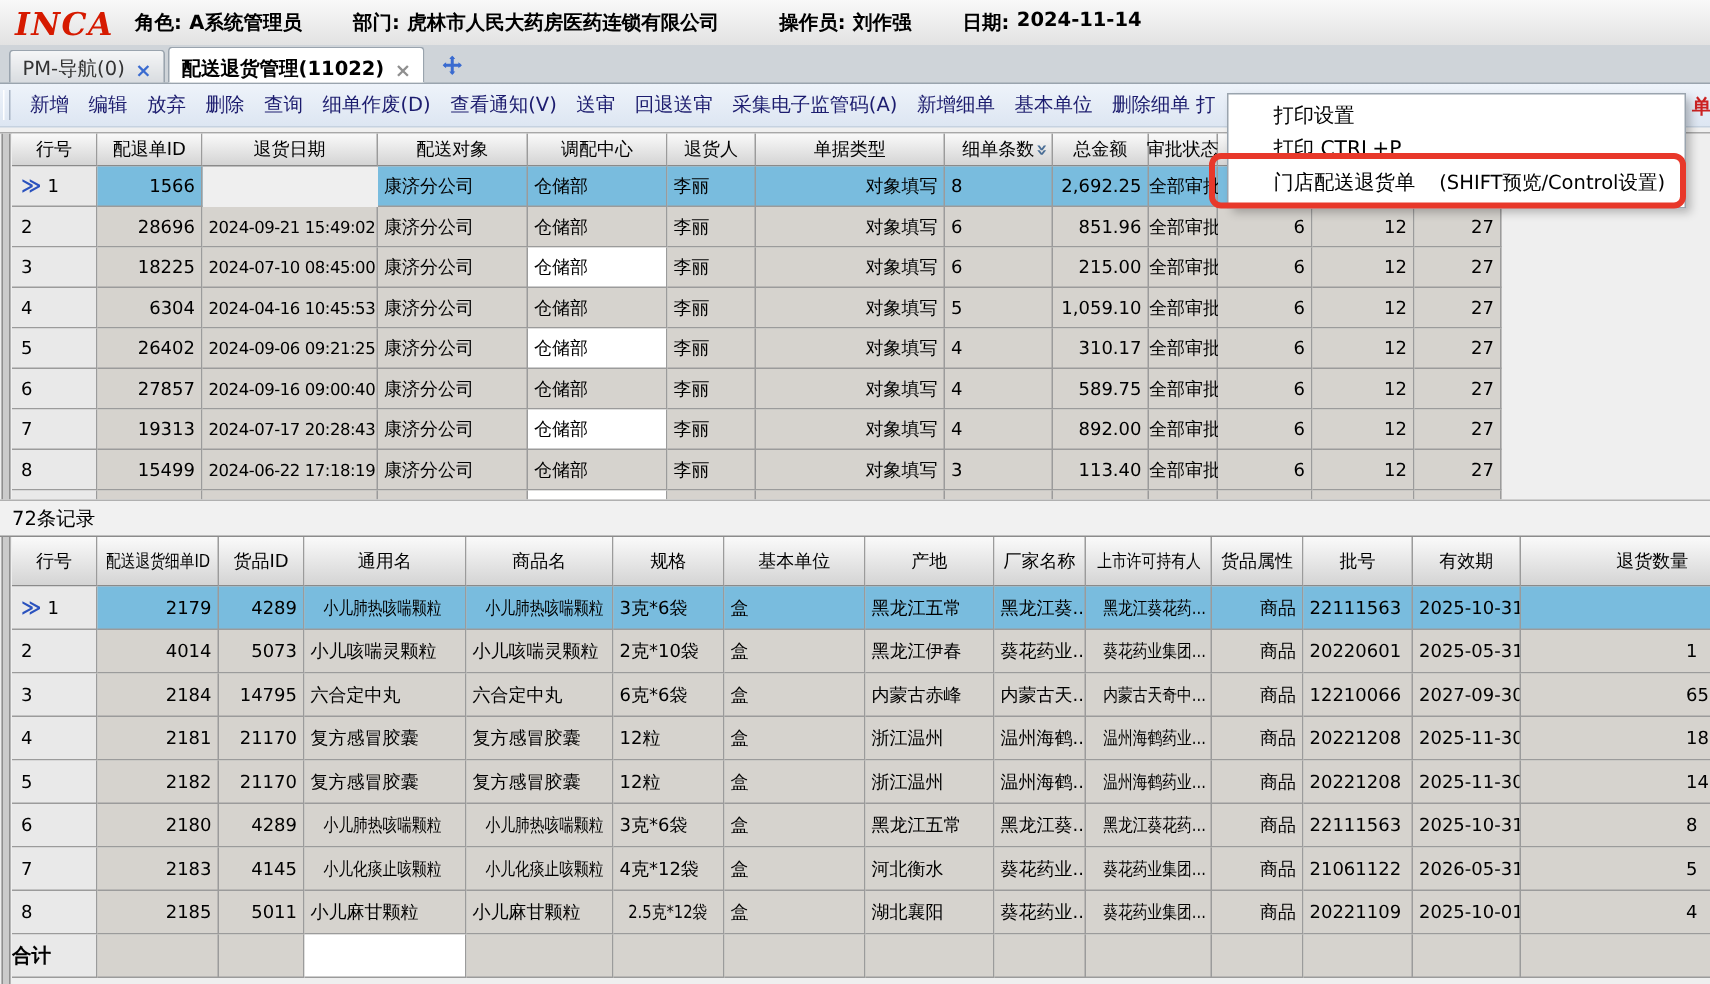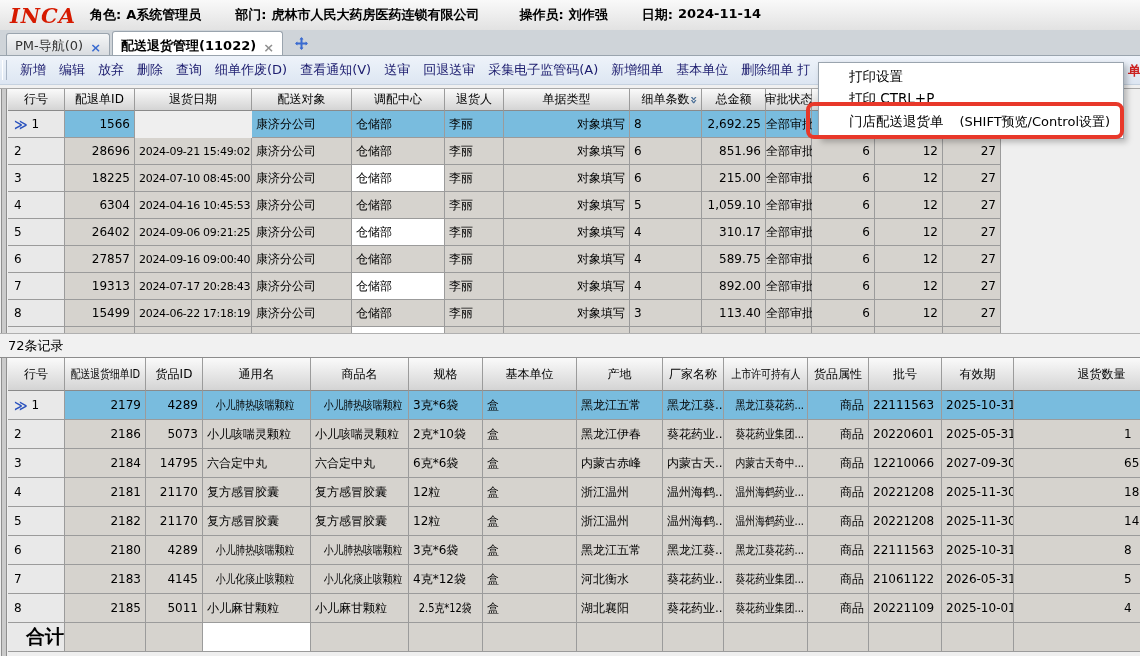--- a/index.html
+++ b/index.html
@@ -43,21 +43,21 @@
   .cell span{white-space:pre}
   .cell.al{justify-content:flex-start}
   .cell.ar{justify-content:flex-end}
   .cell.ac{justify-content:flex-start;overflow:visible;padding:0}
   .cell.head{background:linear-gradient(#fafafa,#d4d4d4);border-bottom:1px solid #8a8a8a;
              justify-content:center;padding:0;overflow:visible;font-size:12px}
   .cell.rowno{background:#e9e9e9;justify-content:flex-start;padding-left:6px}
   .cell.white{background:#ffffff}
   .cell.sel{background:#79bcde}
   .cell.datef{font-size:11px;letter-spacing:-0.3px}
-  .cell.totalc{font-weight:bold;font-size:19px;justify-content:flex-end;padding:0}
+  .cell.totalc{font-weight:bold;font-size:13px;justify-content:flex-start;padding:0}
   .marker{color:#2a52be;font-weight:bold;margin-right:4px;font-size:13px}
   .sorticon{position:absolute;right:3px;top:50%;transform:translateY(-50%) rotate(90deg);
             color:#4a6e96;font-weight:bold;font-size:13px;line-height:1}
   .condense{transform:scaleX(0.82);transform-origin:center}
   .qtext{padding-left:106px}
   
   .statusbar{position:absolute;left:0;top:333px;width:1140px;height:24px;background:#f1f1f1;
              border-top:1px solid #b0b0b0;display:flex;align-items:center;font-size:13px;box-sizing:border-box;padding-left:8px}
   
   .popup{position:absolute;left:818px;top:62px;width:306px;height:77px;background:#fff;
@@ -580,21 +580,21 @@
     <div class="cell al sel" style="left: 942px; top: 33px; width: 72px; height: 29px;">
       <span>2025-10-31</span>
     </div>
     <div class="cell al sel" style="left: 1014px; top: 33px; width: 176px; height: 29px;">
       <span class="qtext"></span>
     </div>
     <div class="cell rowno" style="left: 8px; top: 62px; width: 57px; height: 29px;">
       <span>2</span>
     </div>
     <div class="cell ar" style="left: 65px; top: 62px; width: 81px; height: 29px;">
-      <span>2186</span>
+      <span>4014</span>
     </div>
     <div class="cell ar" style="left: 146px; top: 62px; width: 57px; height: 29px;">
       <span>5073</span>
     </div>
     <div class="cell al" style="left: 203px; top: 62px; width: 108px; height: 29px;">
       <span>小儿咳喘灵颗粒</span>
     </div>
     <div class="cell al" style="left: 311px; top: 62px; width: 98px; height: 29px;">
       <span>小儿咳喘灵颗粒</span>
     </div>

